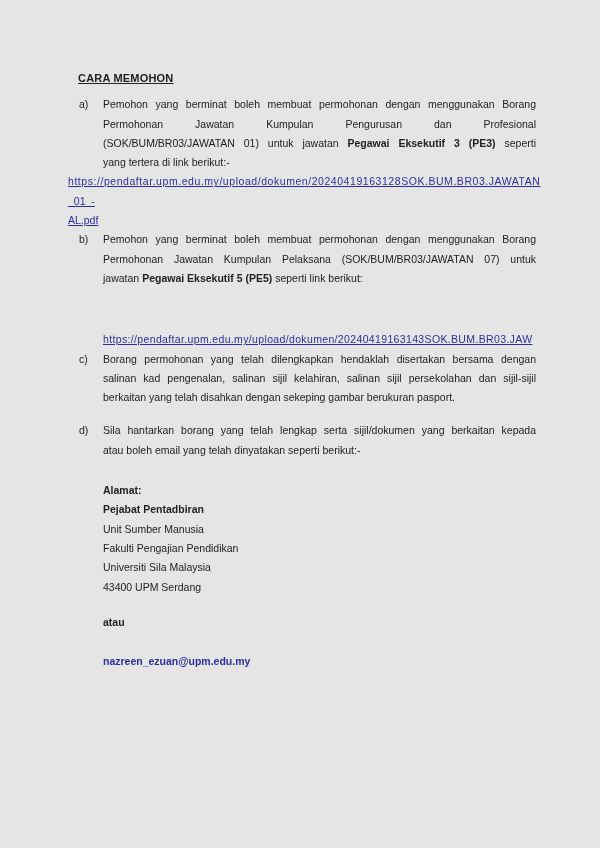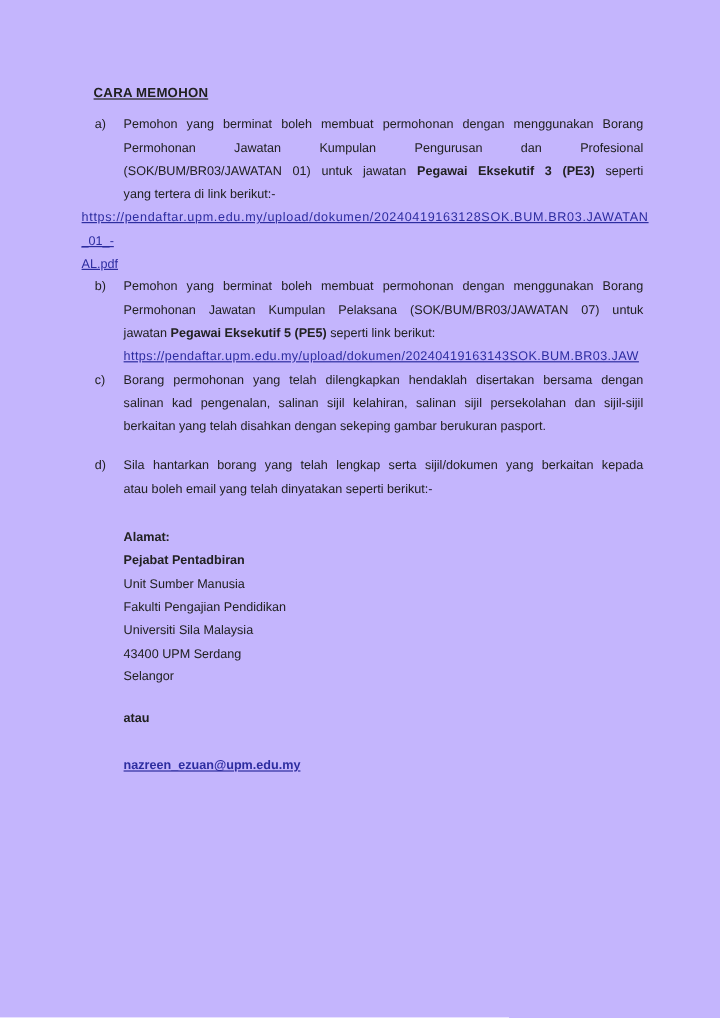--- a/index.html
+++ b/index.html
@@ -1,45 +1,45 @@
 <!DOCTYPE html>
 <html><head>
 <meta charset="utf-8">
 <style>
   html, body { margin: 0; padding: 0; background: #ffffff; }
   .page {
     position: relative;
     width: 600px;
     height: 848px;
-    background: #c4b5fd;
+    background: #e5e5e5;
     box-sizing: border-box;
     padding: 69px 64px 0 78px;
     font-family: "Liberation Sans", "DejaVu Sans", sans-serif;
     font-size: 10.5px;
     line-height: 19.3px;
     color: #212121;
     overflow: hidden;
   }
   .line { min-height: 19.3px; }
   .just { text-align: justify; text-align-last: justify; }
   .b { font-weight: bold; }
   .title-line {
     font-weight: bold;
     font-size: 11px;
     text-decoration: underline;
     letter-spacing: 0.2px;
   }
   .item { position: relative; padding-left: 25px; }
   .item .marker { position: absolute; left: 1px; top: 0; }
   .link { color: #2d2da0; text-decoration: underline; cursor: pointer; }
-  a.link-inline { color: #2d2da0; text-decoration: underline; font-weight: bold; cursor: pointer; }
+  a.link-inline { color: #2d2da0; font-weight: bold; cursor: pointer; }
   .urlblock-a { margin-left: -10px; margin-right: -4px; }
   .track-a1 { letter-spacing: 0.55px; }
   .track-a3 { letter-spacing: 0.6px; }
-  .track-b  { letter-spacing: 0.35px; }
+  .track-b  { letter-spacing: 0.35px; margin-top: 42px; }
   .item-a { margin-top: 7px; }
   .item-d { margin-top: 14px; }
   .addr-block { margin-top: 21px; padding-left: 25px; }
   .atau-block { margin-top: 16px; padding-left: 25px; }
   .email-block { margin-top: 20px; padding-left: 25px; }
 </style>
 </head>
 <body>
 
 <div class="page">
@@ -83,21 +83,20 @@
     <div class="line">atau boleh email yang telah dinyatakan seperti berikut:-</div>
   </div>
 
   <div class="addr-block">
     <div class="line b">Alamat:</div>
     <div class="line b">Pejabat Pentadbiran</div>
     <div class="line">Unit Sumber Manusia</div>
     <div class="line">Fakulti Pengajian Pendidikan</div>
     <div class="line">Universiti Sila Malaysia</div>
     <div class="line">43400 UPM Serdang</div>
-    <div class="line">Selangor</div>
   </div>
 
   <div class="atau-block">
     <div class="line b">atau</div>
   </div>
 
   <div class="email-block">
     <div class="line"><a class="link-inline">nazreen_ezuan@upm.edu.my</a></div>
   </div>
 

